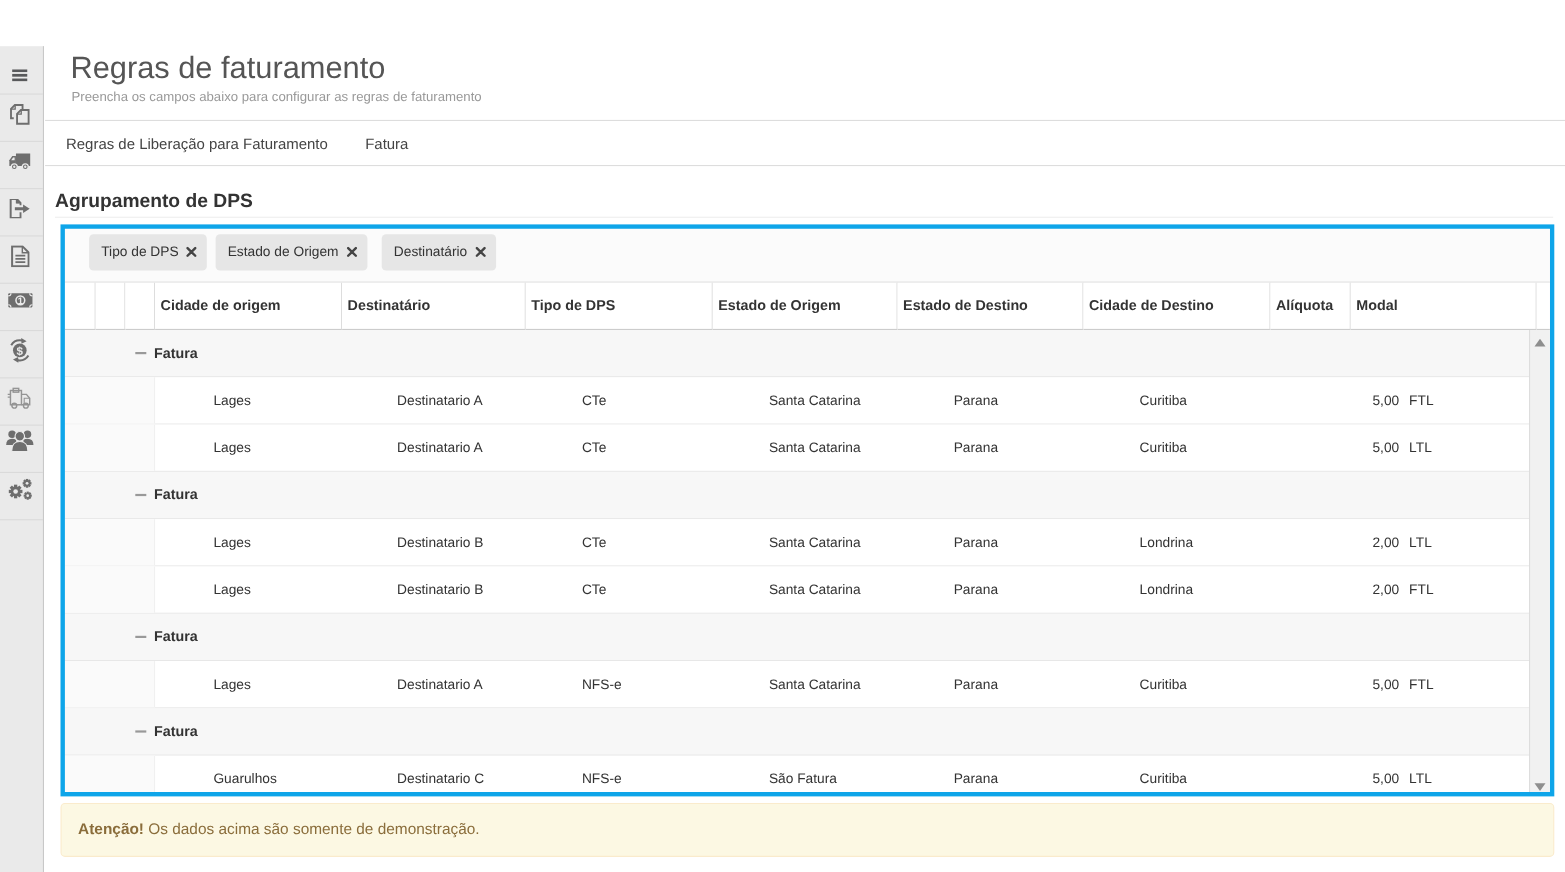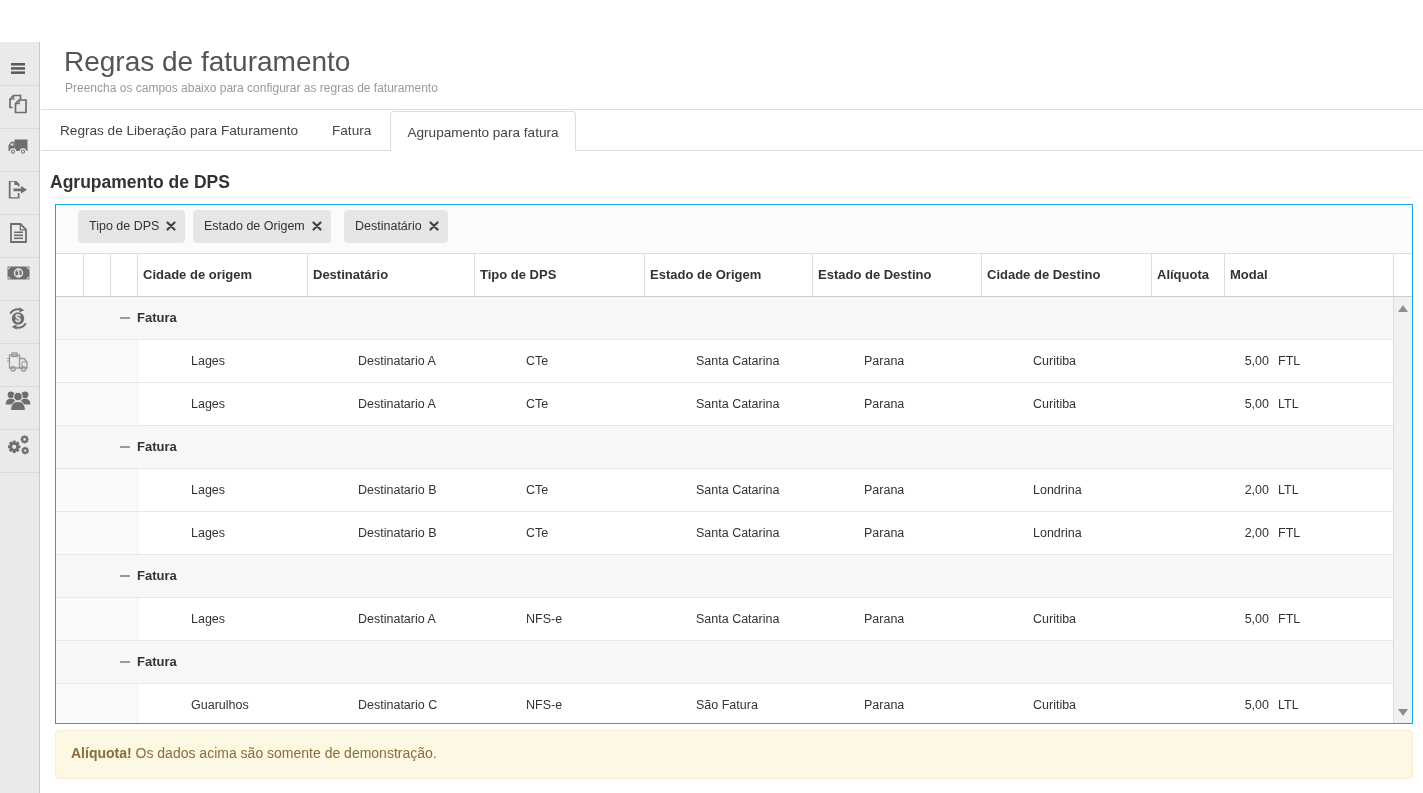--- a/index.html
+++ b/index.html
@@ -42,21 +42,21 @@
 #activetab { position:absolute; left:390px; top:111px; width:186px; height:40px;
   background:#fff; border:1px solid #ddd; border-bottom:none; border-radius:4px 4px 0 0;
   text-align:center; font-size:13.6px; color:#444; line-height:41px; z-index:2; }
 
 
 #h3 { position:absolute; left:50px; top:172px; font-size:17.5px; font-weight:bold; color:#333; }
 #hrule { position:absolute; left:50px; top:197px; width:1362px; height:1px; background:#eee; }
 
 
 #grid { position:absolute; left:55px; top:204px; width:1358px; height:520px;
-  border:1px solid #0ea5e9; background:#fff; overflow:hidden; }
+  border:4px solid #0ea5e9; background:#fff; overflow:hidden; }
 #toolbar { position:absolute; left:0; top:0; width:1356px; height:49px;
   border-bottom:1px solid #ddd; background:#fbfbfb; }
 .chip { position:absolute; top:5px; height:33px; background:#e6e6e6; border-radius:4px;
   font-size:12.5px; color:#333; line-height:33px; padding:0 0 0 11px; }
 .chip svg { margin:0 5px 0 7px; vertical-align:-1px; }
 .chip .pad { display:inline-block; width:4px; }
 
 #hdr { position:absolute; left:0; top:49px; width:1356px; height:43px; display:flex; }
 #hdr .hc { height:43px; border-right:1px solid #ddd; border-bottom:1px solid #ccc;
   font-size:13px; font-weight:bold; color:#333; line-height:42px; padding-left:5px;
@@ -218,21 +218,20 @@
     </div>
   </div>
 
   <div id="h1">Regras de faturamento</div>
   <div id="sub">Preencha os campos abaixo para configurar as regras de faturamento</div>
   <div id="divider1"></div>
 
   <div id="tabline"></div>
   <span class="tabtxt" style="left:60px;">Regras de Liberação para Faturamento</span>
   <span class="tabtxt" style="left:332px;">Fatura</span>
-  <div id="activetab">Agrupamento para fatura</div>
 
   <div id="h3">Agrupamento de DPS</div>
   <div id="hrule"></div>
 
   <div id="grid">
     <div id="toolbar">
       <span class="chip" style="left:22px;">Tipo de DPS<svg width="10" height="10" viewBox="0 0 10 10">
             <path d="M1.5 1.5 L8.5 8.5 M8.5 1.5 L1.5 8.5" stroke="#444" stroke-width="2.2" stroke-linecap="round"></path>
           </svg><span class="pad"></span></span>
       <span class="chip" style="left:137px;">Estado de Origem<svg width="10" height="10" viewBox="0 0 10 10">
@@ -339,15 +338,15 @@
           <span class="c c10">5,00</span>
           <span class="c c11">LTL</span>
         </div>
     </div>
     <div id="sbar">
         <div class="up"></div>
         <div class="dn"></div>
       </div>
   </div>
 
-  <div id="alert"><b>Alíquota!</b> Os dados acima são somente de demonstração.</div>
+  <div id="alert"><b>Atenção!</b> Os dados acima são somente de demonstração.</div>
 
 </div>
 
 </body></html>

